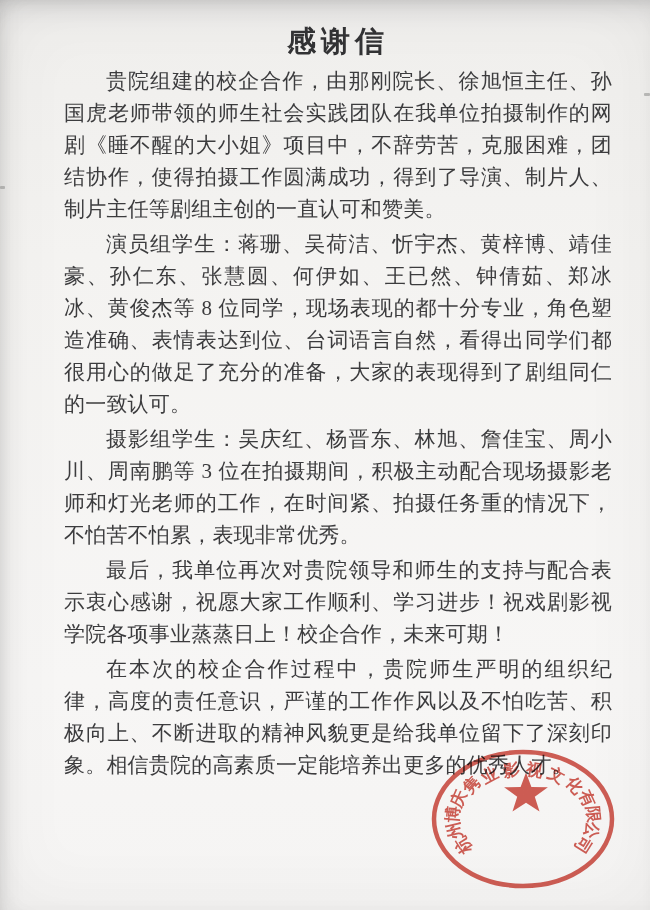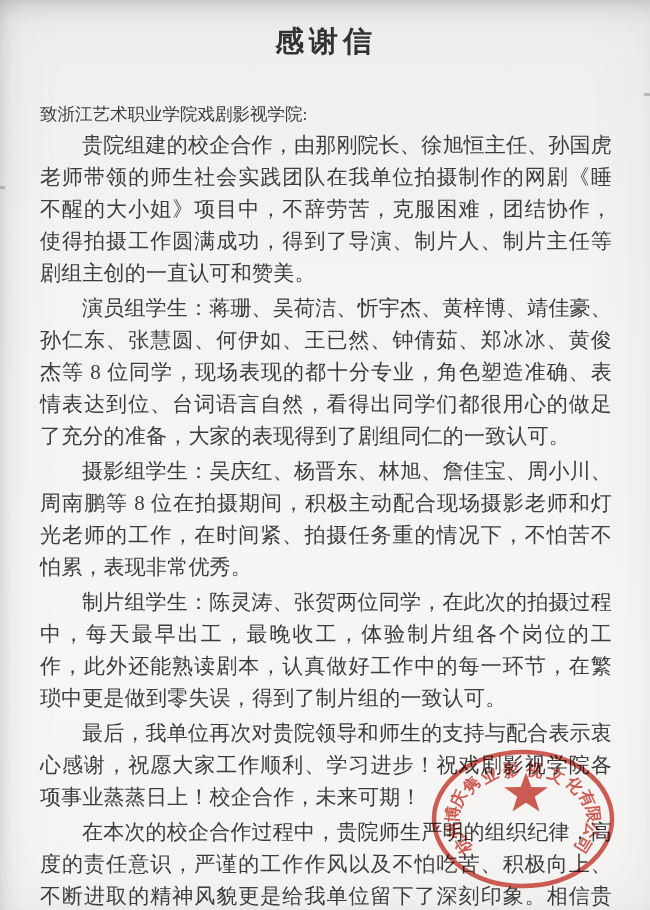--- a/index.html
+++ b/index.html
@@ -11,21 +11,21 @@
   .photo{
     position:relative;width:650px;height:910px;
     background:linear-gradient(180deg,#e9e8e7 0%,#f0efed 4%,#f4f3f1 28%,#f7f6f5 75%,#f5f4f3 100%);
     box-shadow:
       inset 0 0 70px rgba(90,85,80,.07),
       inset 14px 0 26px -18px rgba(70,70,70,.28),
       inset 0 16px 26px -20px rgba(70,70,70,.32);
   }
   .content{
     position:absolute;inset:0;
-    padding:22px 38px 0 40px;
+    padding:22px 38px 0 64px;
     color:#3c3c3e;
     filter:blur(.3px);
   }
   .title{
     margin:0;text-align:center;
     font-family:"Liberation Sans","DejaVu Sans",sans-serif;
     font-size:29px;font-weight:700;letter-spacing:5px;color:#323234;
   }
   .salutation{margin-top:40px;font-size:17.5px;line-height:24px;}
   .body p{
@@ -41,26 +41,24 @@
   .mark-right{left:644px;top:93px;width:6px;height:3px;}
   .mark-left{left:0;top:186px;width:5px;height:3px;}
 </style>
 </head>
 <body>
 
 <div class="photo">
 
   <div class="content">
     <h1 class="title">感谢信</h1>
-    <div class="salutation">致浙江艺术职业学院戏剧影视学院:</div>
     <div class="body" id="paragraphs">
         <p>贵院组建的校企合作，由那刚院长、徐旭恒主任、孙国虎老师带领的师生社会实践团队在我单位拍摄制作的网剧《睡不醒的大小姐》项目中，不辞劳苦，克服困难，团结协作，使得拍摄工作圆满成功，得到了导演、制片人、制片主任等剧组主创的一直认可和赞美。</p>
         <p>演员组学生：蒋珊、吴荷洁、忻宇杰、黄梓博、靖佳豪、孙仁东、张慧圆、何伊如、王已然、钟倩茹、郑冰冰、黄俊杰等 8 位同学，现场表现的都十分专业，角色塑造准确、表情表达到位、台词语言自然，看得出同学们都很用心的做足了充分的准备，大家的表现得到了剧组同仁的一致认可。</p>
-        <p>摄影组学生：吴庆红、杨晋东、林旭、詹佳宝、周小川、周南鹏等 8 位在拍摄期间，积极主动配合现场摄影老师和灯光老师的工作，在时间紧、拍摄任务重的情况下，不怕苦不怕累，表现非常优秀。</p>
-        <p>制片组学生：陈灵涛、张贺两位同学，在此次的拍摄过程中，每天最早出工，最晚收工，体验制片组各个岗位的工作，此外还能熟读剧本，认真做好工作中的每一环节，在繁琐中更是做到零失误，得到了制片组的一致认可。</p>
+        <p>摄影组学生：吴庆红、杨晋东、林旭、詹佳宝、周小川、周南鹏等 3 位在拍摄期间，积极主动配合现场摄影老师和灯光老师的工作，在时间紧、拍摄任务重的情况下，不怕苦不怕累，表现非常优秀。</p>
         <p>最后，我单位再次对贵院领导和师生的支持与配合表示衷心感谢，祝愿大家工作顺利、学习进步！祝戏剧影视学院各项事业蒸蒸日上！校企合作，未来可期！</p>
         <p>在本次的校企合作过程中，贵院师生严明的组织纪律，高度的责任意识，严谨的工作作风以及不怕吃苦、积极向上、不断进取的精神风貌更是给我单位留下了深刻印象。相信贵院的高素质一定能培养出更多的优秀人才。</p>
       </div>
 
   </div>
 
   <svg class="seal" viewBox="0 0 196 152" aria-hidden="true">
     <ellipse id="seal-border" cx="98" cy="77" rx="89" ry="67" fill="none" stroke-width="4.5" stroke="#ce4a40"></ellipse>
     <polygon id="seal-star" points="0,-23 5.4,-7.4 21.9,-7.1 8.8,2.8 13.5,18.6 0,9.2 -13.5,18.6 -8.8,2.8 -21.9,-7.1 -5.4,-7.4" transform="translate(101,52) scale(1,0.94)" fill="#ce4a40"></polygon>
     <g id="seal-text-g" font-family="Liberation Sans, sans-serif" font-size="16.5" font-weight="700" fill="#ce4a40">

